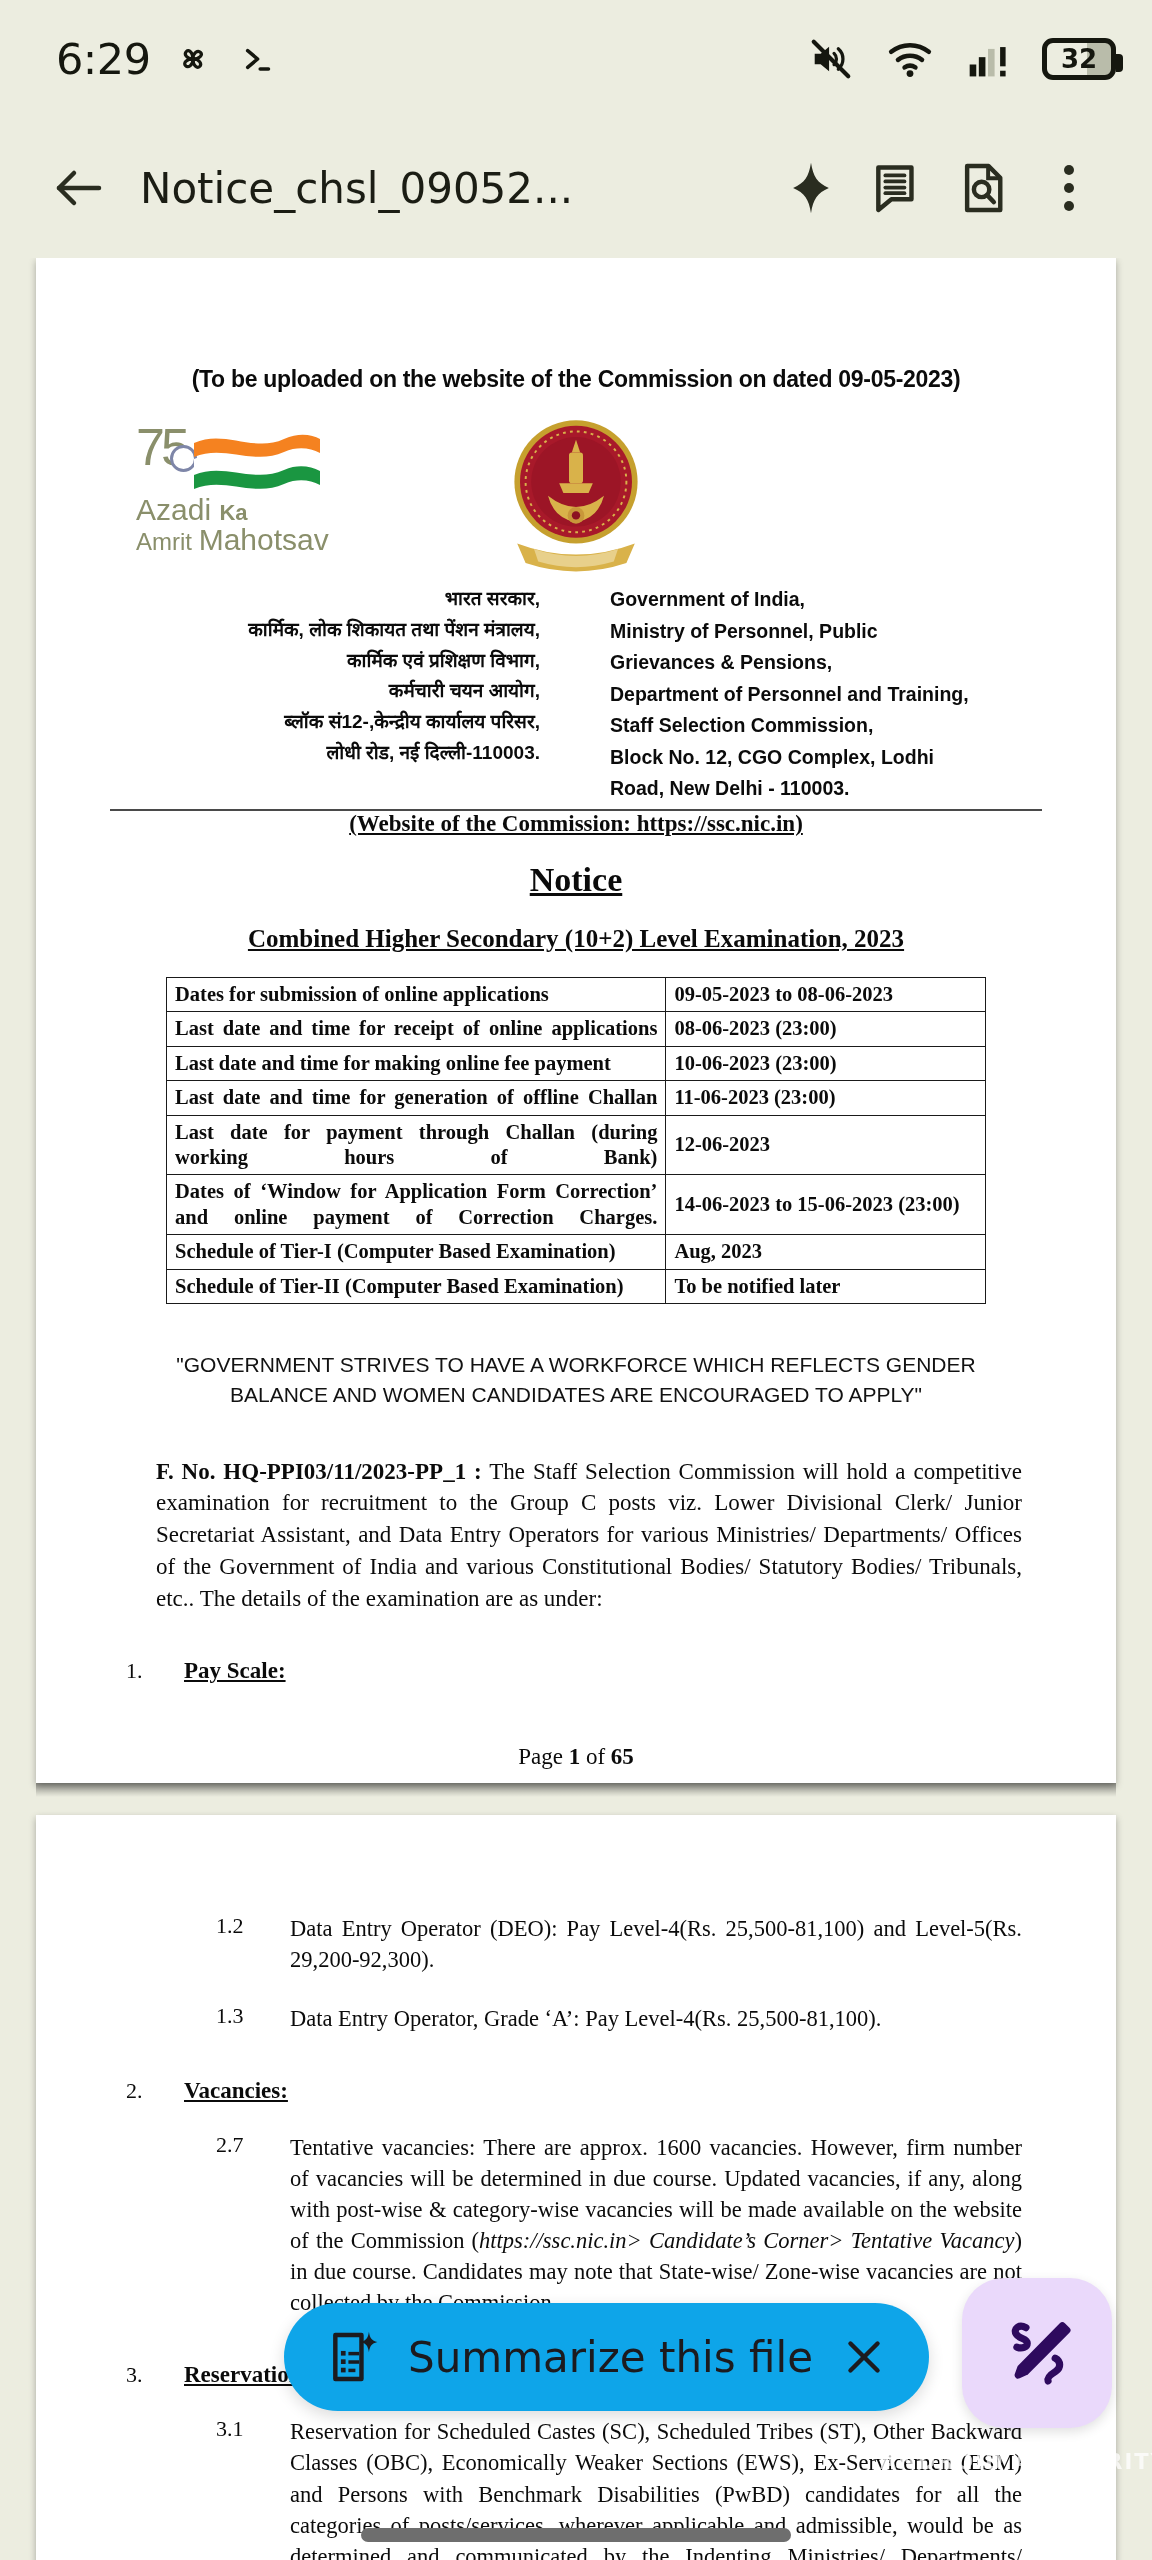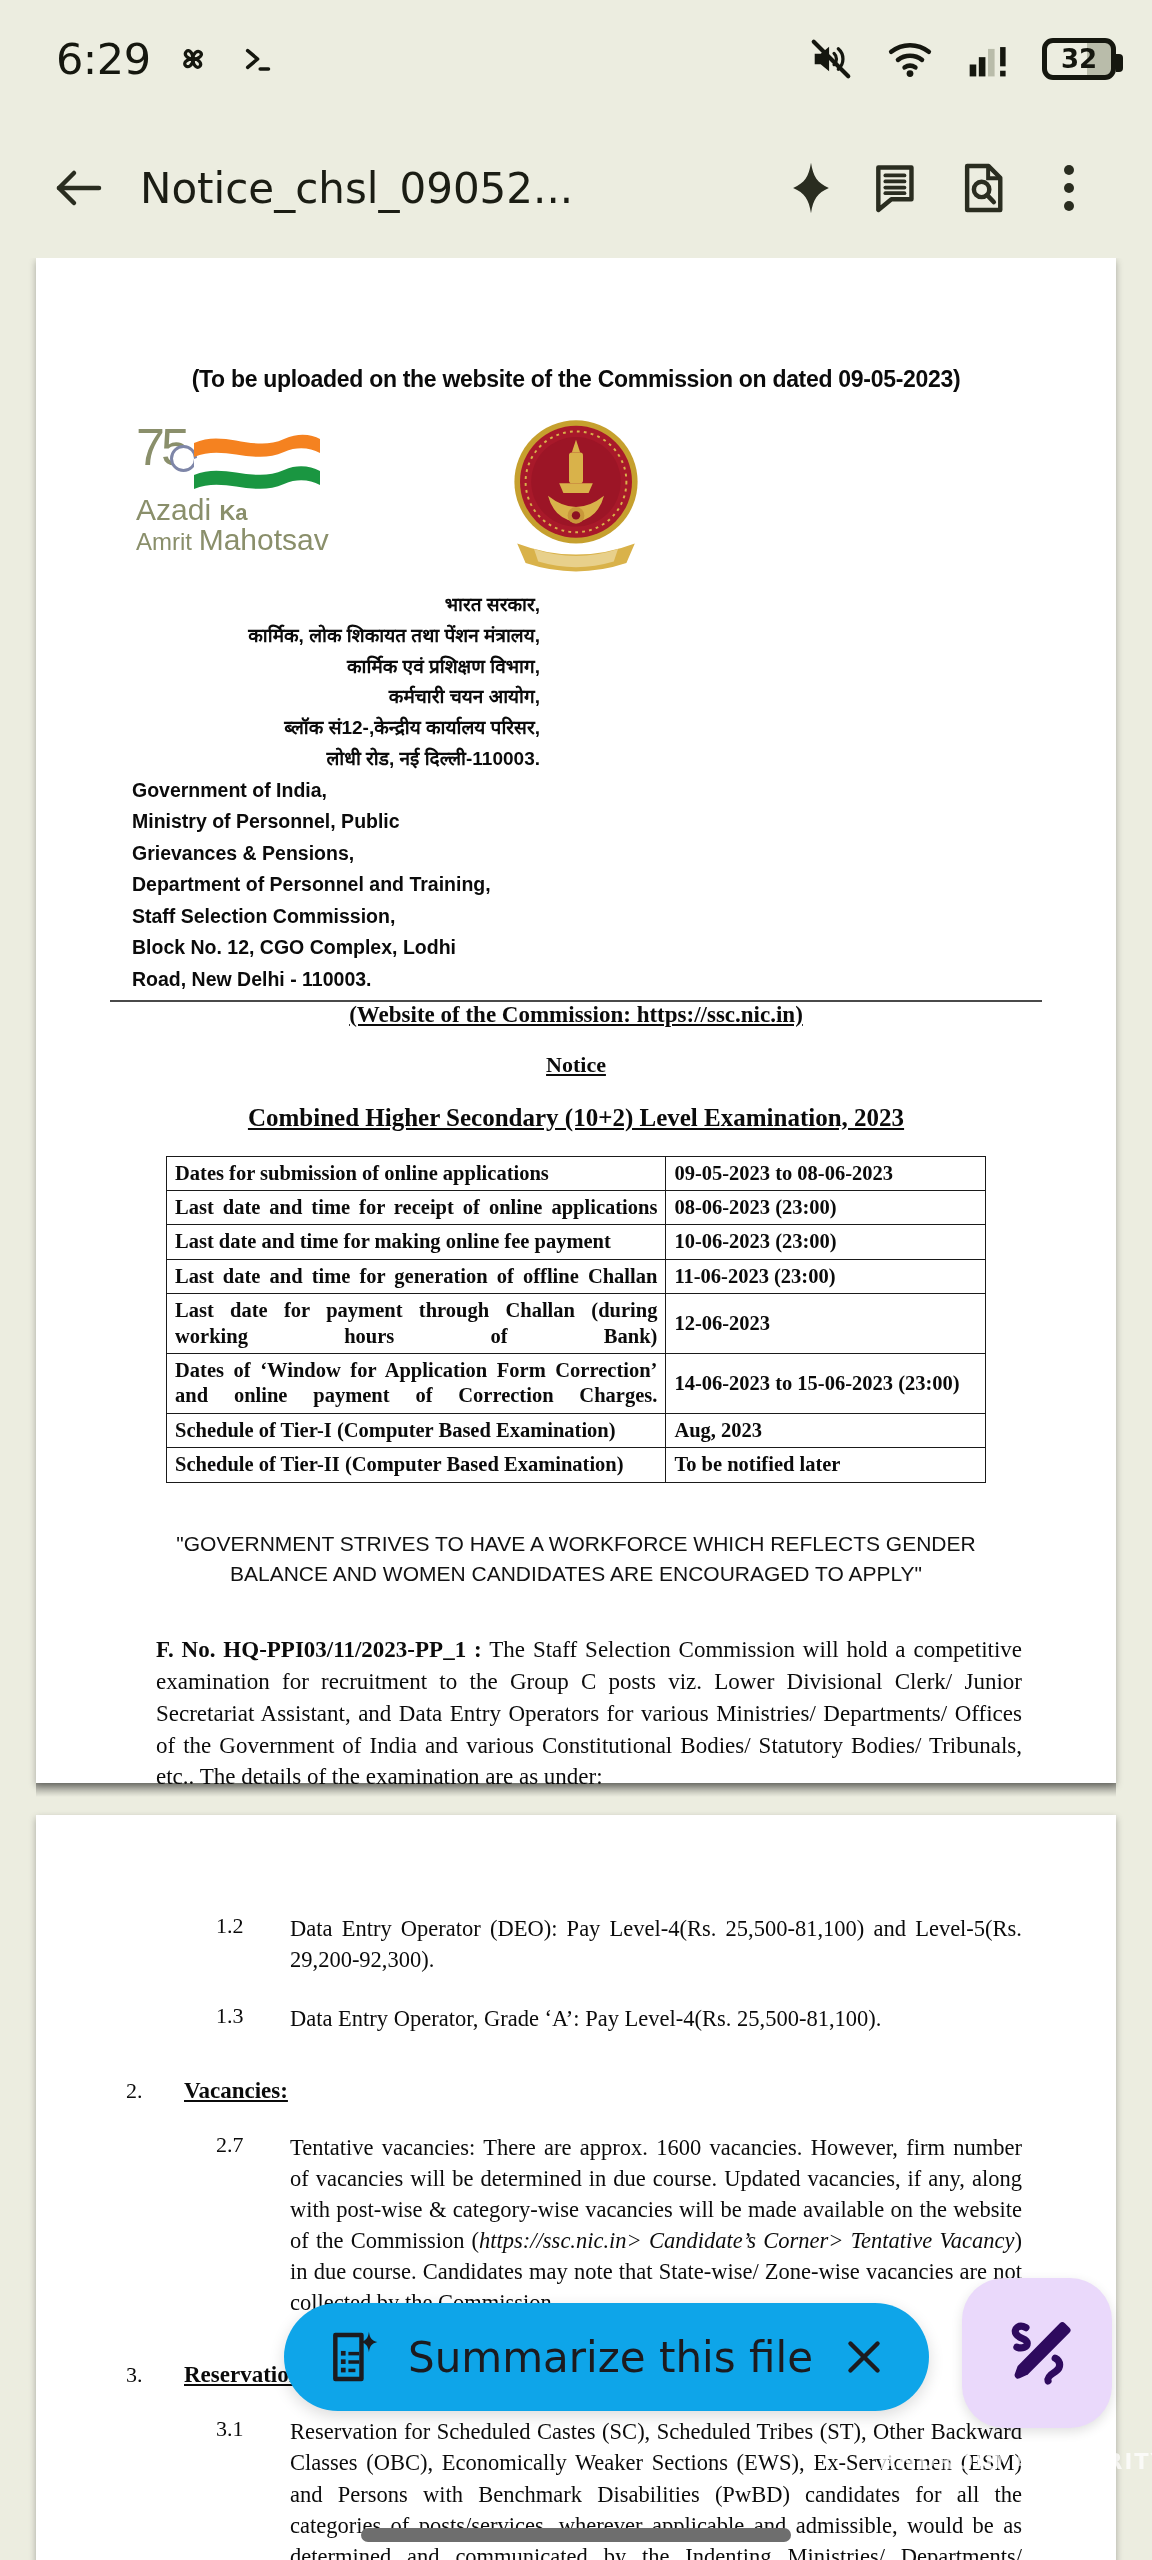--- a/index.html
+++ b/index.html
@@ -75,39 +75,39 @@
   .azadi-flag { position: absolute; left: 56px; top: 10px; }
   .azadi-text { font-family: "Liberation Sans", sans-serif; color: #8a8f6b; line-height: 1.0; }
   .azadi-text .l1 { font-size: 30px; }
   .azadi-text .l1 b { font-size: 22px; font-weight: bold; }
   .azadi-text .l2 { font-size: 24px; }
   .azadi-text .l2 b { font-size: 30px; font-weight: normal; }
 
   .emblem { position: absolute; left: 50%; transform: translateX(-50%); top: 0; }
 
   
-  .addr-row { display: flex; margin-top: 6px; flex-direction: column; }
+  .addr-row { display: flex; margin-top: 0; }
   .addr-hi {
     width: 50%; text-align: right; padding-right: 36px;
     font-family: "Liberation Sans", sans-serif; font-weight: bold;
     font-size: 19px; line-height: 1.62; color: #0b0b0b;
   }
   .addr-en {
     width: 50%; padding-left: 34px;
     font-family: "Liberation Sans", sans-serif; font-weight: bold;
     font-size: 19.5px; line-height: 1.62; color: #0b0b0b;
   }
   .rule { border-top: 2px solid #4a4a4a; margin: 4px 12px 0 12px; }
   .website {
     text-align: center; font-family: "Liberation Serif", serif; font-weight: bold;
     font-size: 23px; text-decoration: underline; margin-top: 0;
   }
 
   .notice-h {
-    text-align: center; font-weight: bold; font-size: 22px;
+    text-align: center; font-weight: bold; font-size: 34px;
     text-decoration: underline; margin-top: 24px; font-family: "Liberation Serif", serif;
   }
   .exam-h {
     text-align: center; font-weight: bold; font-size: 25px;
     text-decoration: underline; margin-top: 26px; font-family: "Liberation Serif", serif;
   }
 
   
   table.sched {
     width: 820px; margin: 24px auto 0 auto; border-collapse: collapse;

